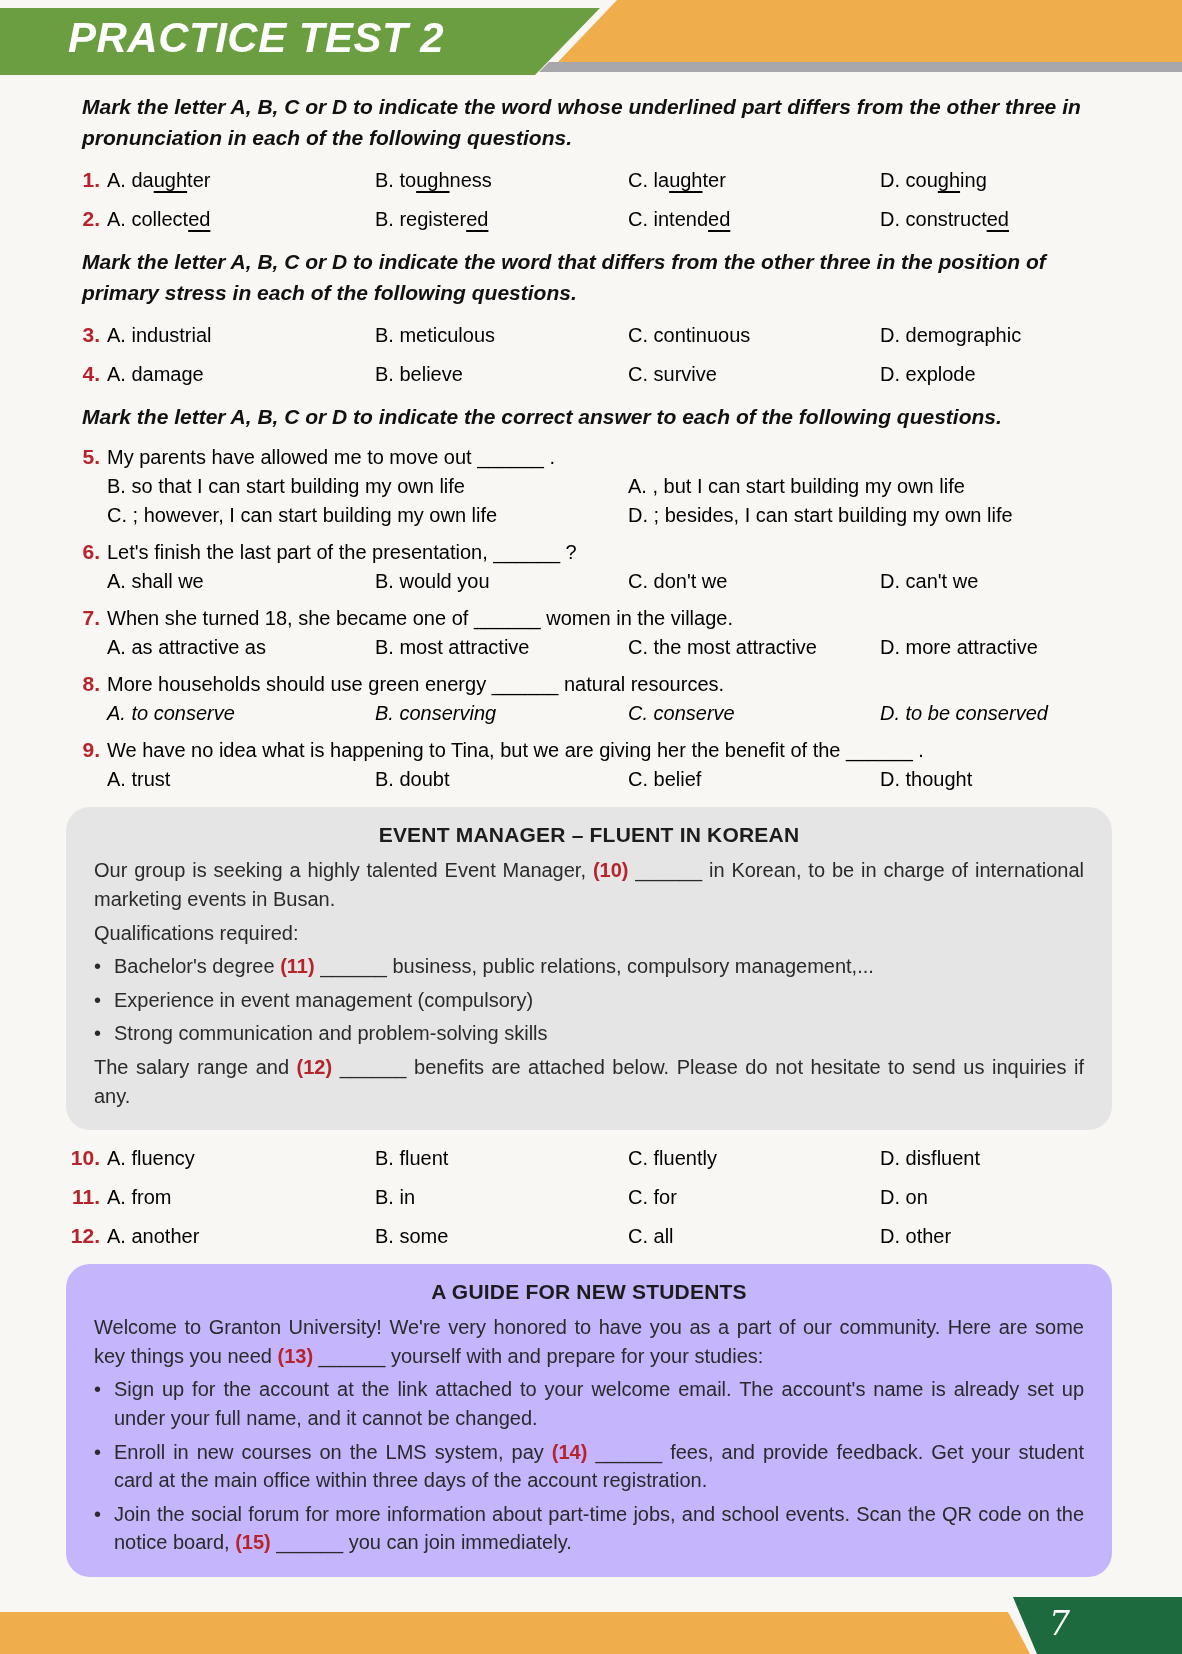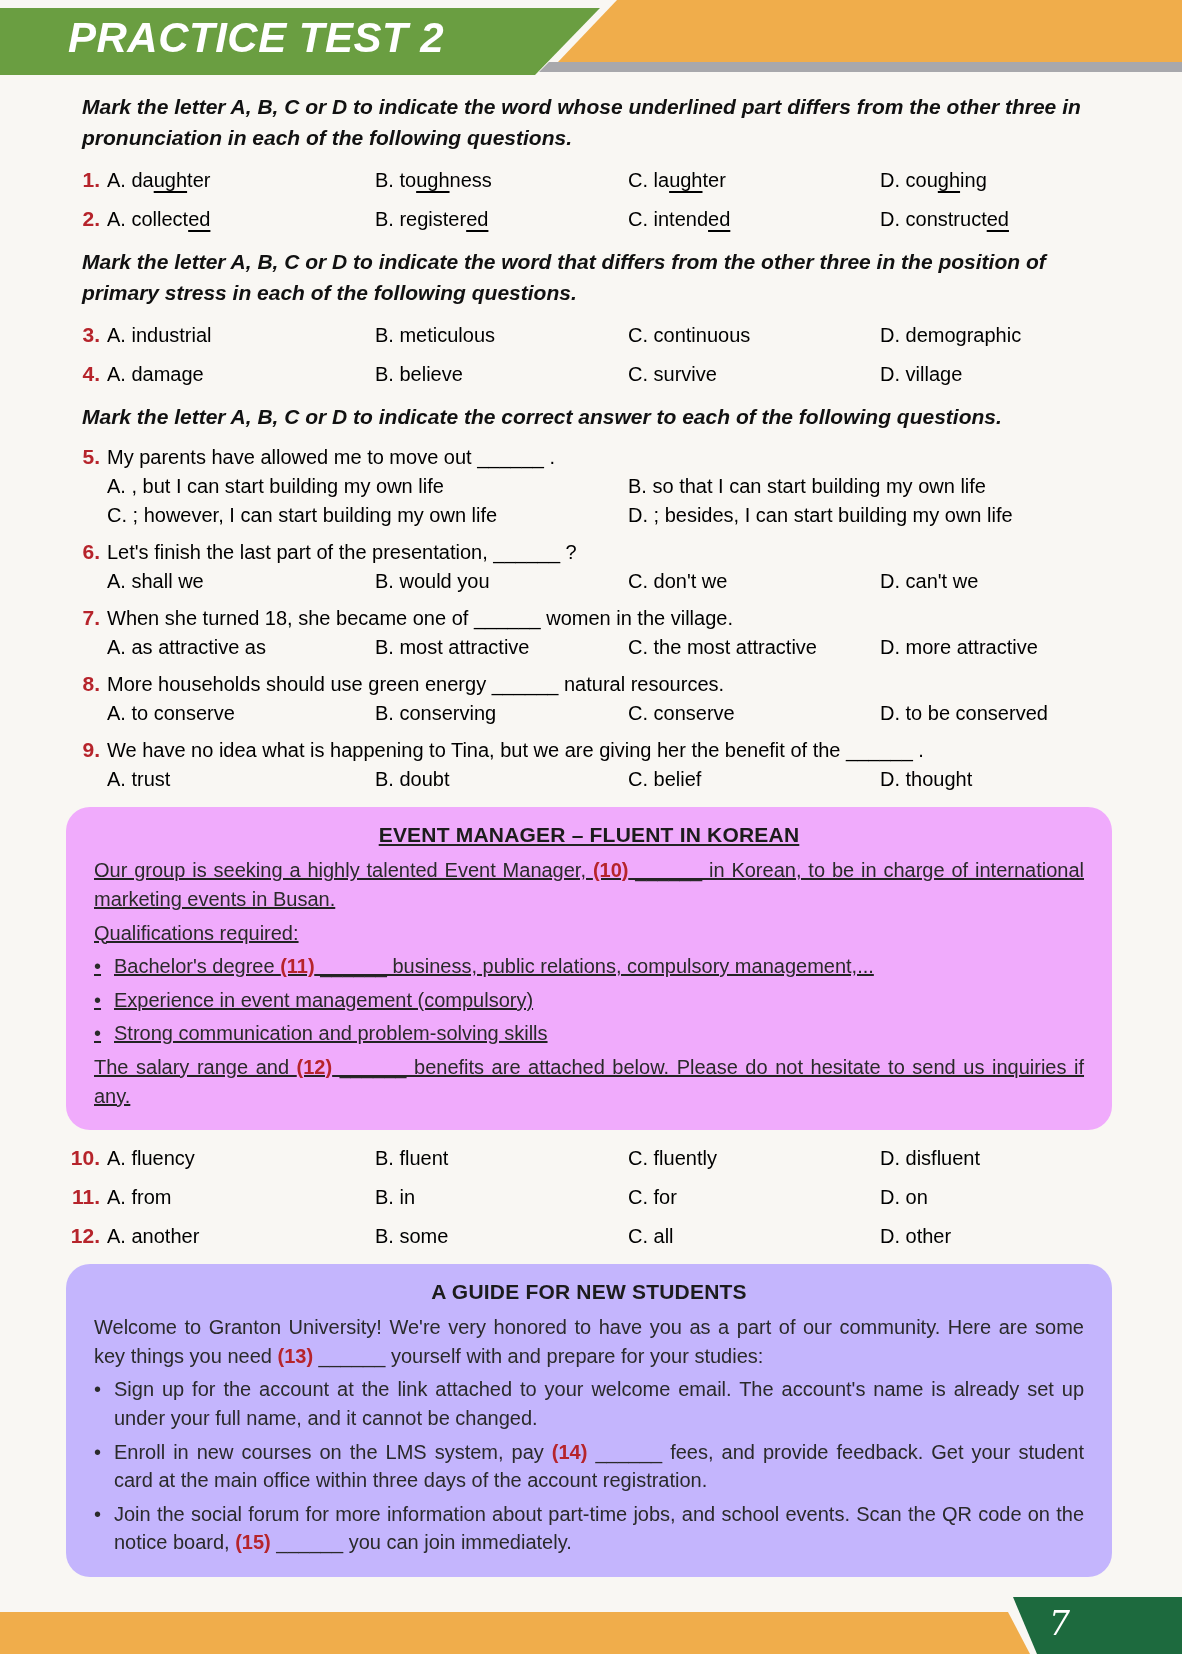--- a/index.html
+++ b/index.html
@@ -26,21 +26,21 @@
     font-size:20px;line-height:24px;margin:5px 0;}
   .qstem{display:grid;grid-template-columns:41px 1fr;align-items:baseline;
     font-size:20px;line-height:24px;margin:13px 0 5px;}
   .qblock{margin:10px 0;}
   .qnum{color:#b6242b;font-weight:bold;font-size:21px;text-align:right;padding-right:7px;}
   .opt,.stem{color:#000000;}
   .seg-red{color:#b6242b;font-weight:bold;}
   .seg-u{text-decoration:underline;text-underline-offset:4px;text-decoration-thickness:1.5px;}
   
   .box{border-radius:24px;padding:13px 28px 15px;margin:16px 0 16px;width:1046px;box-sizing:border-box;}
-  .box-green{background:#f0abfc;text-decoration:underline;}
+  .box-green{background:#e5e5e5;}
   .box-pink{background:#c4b5fd;}
   .box-title{text-align:center;font-weight:bold;font-size:21px;margin:3px 0 9px;color:#1c1c1c;letter-spacing:.2px;}
   .box p{margin:5px 0;font-size:20px;line-height:1.43;text-align:justify;color:#2a2a2a;}
   .bullet{display:grid;grid-template-columns:20px 1fr;margin:5px 0;font-size:20px;line-height:1.43;color:#2a2a2a;}
   .bullet .btxt{text-align:justify;}
   
   .ftr-orange{position:absolute;bottom:0;left:0;width:1182px;height:42px;background:#f0ad4b;
     clip-path:polygon(0 0,1008px 0,1030px 42px,0 42px);}
   .ftr-green{position:absolute;bottom:0;right:0;width:172px;height:57px;background:#1d6a3e;
     clip-path:polygon(3px 0,172px 0,172px 57px,27px 57px);}
@@ -81,34 +81,34 @@
     <span class="opt"><span>A. industrial</span></span>
     <span class="opt"><span>B. meticulous</span></span>
     <span class="opt"><span>C. continuous</span></span>
     <span class="opt"><span>D. demographic</span></span>
   </div>
   <div class="qrow">
     <span class="qnum">4.</span>
     <span class="opt"><span>A. damage</span></span>
     <span class="opt"><span>B. believe</span></span>
     <span class="opt"><span>C. survive</span></span>
-    <span class="opt"><span>D. village</span></span>
+    <span class="opt"><span>D. explode</span></span>
   </div>
 
   <p class="instr">Mark the letter A, B, C or D to indicate the correct answer to each of the following questions.</p>
 
   <div class="qblock">
     <div class="qstem">
       <span class="qnum">5.</span>
       <span class="stem">My parents have allowed me to move out ______ .</span>
     </div>
     <div class="qrow2">
       <span></span>
+      <span class="opt"><span>B. so that I can start building my own life</span></span>
       <span class="opt"><span>A. , but I can start building my own life</span></span>
-      <span class="opt"><span>B. so that I can start building my own life</span></span>
     </div>
     <div class="qrow2">
       <span></span>
       <span class="opt"><span>C. ; however, I can start building my own life</span></span>
       <span class="opt"><span>D. ; besides, I can start building my own life</span></span>
     </div>
   </div>
 
   <div class="qblock">
     <div class="qstem">
@@ -136,21 +136,21 @@
       <span class="opt"><span>C. the most attractive</span></span>
       <span class="opt"><span>D. more attractive</span></span>
     </div>
   </div>
 
   <div class="qblock">
     <div class="qstem">
       <span class="qnum">8.</span>
       <span class="stem">More households should use green energy ______ natural resources.</span>
     </div>
-    <div class="qrow" style="margin:5px 0;">
+    <div class="qrow" style="margin:5px 0;font-style:italic;">
       <span></span>
       <span class="opt"><span>A. to conserve</span></span>
       <span class="opt"><span>B. conserving</span></span>
       <span class="opt"><span>C. conserve</span></span>
       <span class="opt"><span>D. to be conserved</span></span>
     </div>
   </div>
 
   <div class="qblock">
     <div class="qstem">

